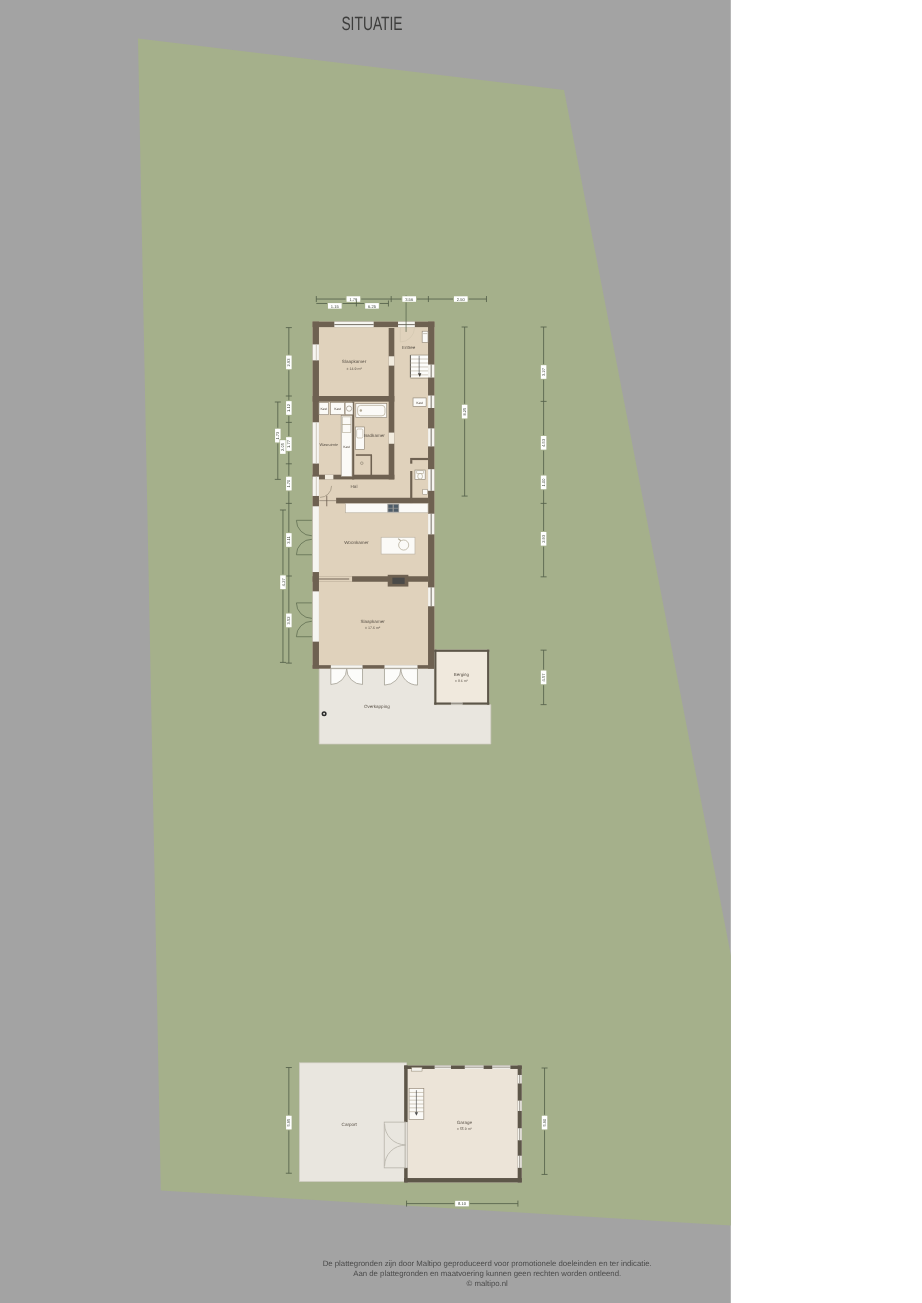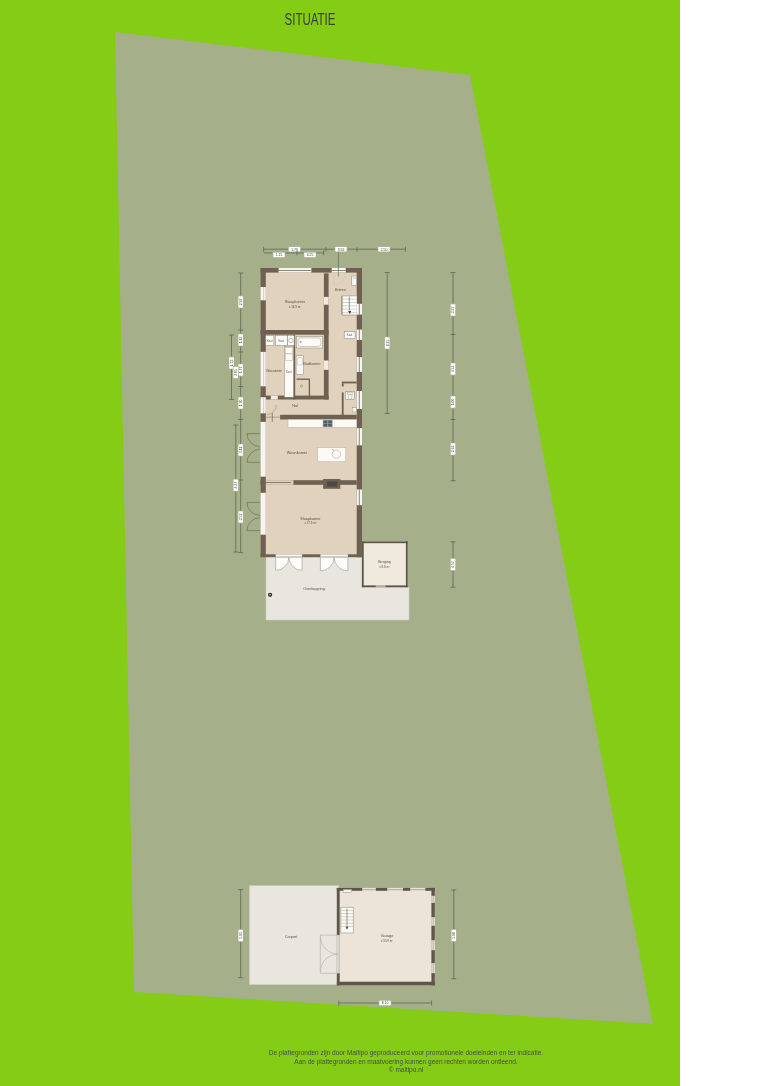--- a/index.html
+++ b/index.html
@@ -1,16 +1,16 @@
 <!DOCTYPE html>
 <html><head>
 <meta charset="utf-8">
 <style>
   html,body{margin:0;padding:0;background:#ffffff;}
-  .page{position:relative;width:680px;height:1086px;background:#84cc16;overflow:hidden;
+  .page{position:relative;width:609px;height:1086px;background:#a3a3a3;overflow:hidden;
         font-family:"Liberation Sans", sans-serif;}
   svg{position:absolute;left:0;top:0;}
   text{font-family:"Liberation Sans", sans-serif;}
 </style>
 </head>
 <body>
 <div class="page">
 <svg width="768" height="1086" viewBox="0 0 768 1086">
 
 <text x="310" y="25" font-size="16" fill="#3d3d3c" text-anchor="middle" textLength="51" lengthAdjust="spacingAndGlyphs">SITUATIE</text>

